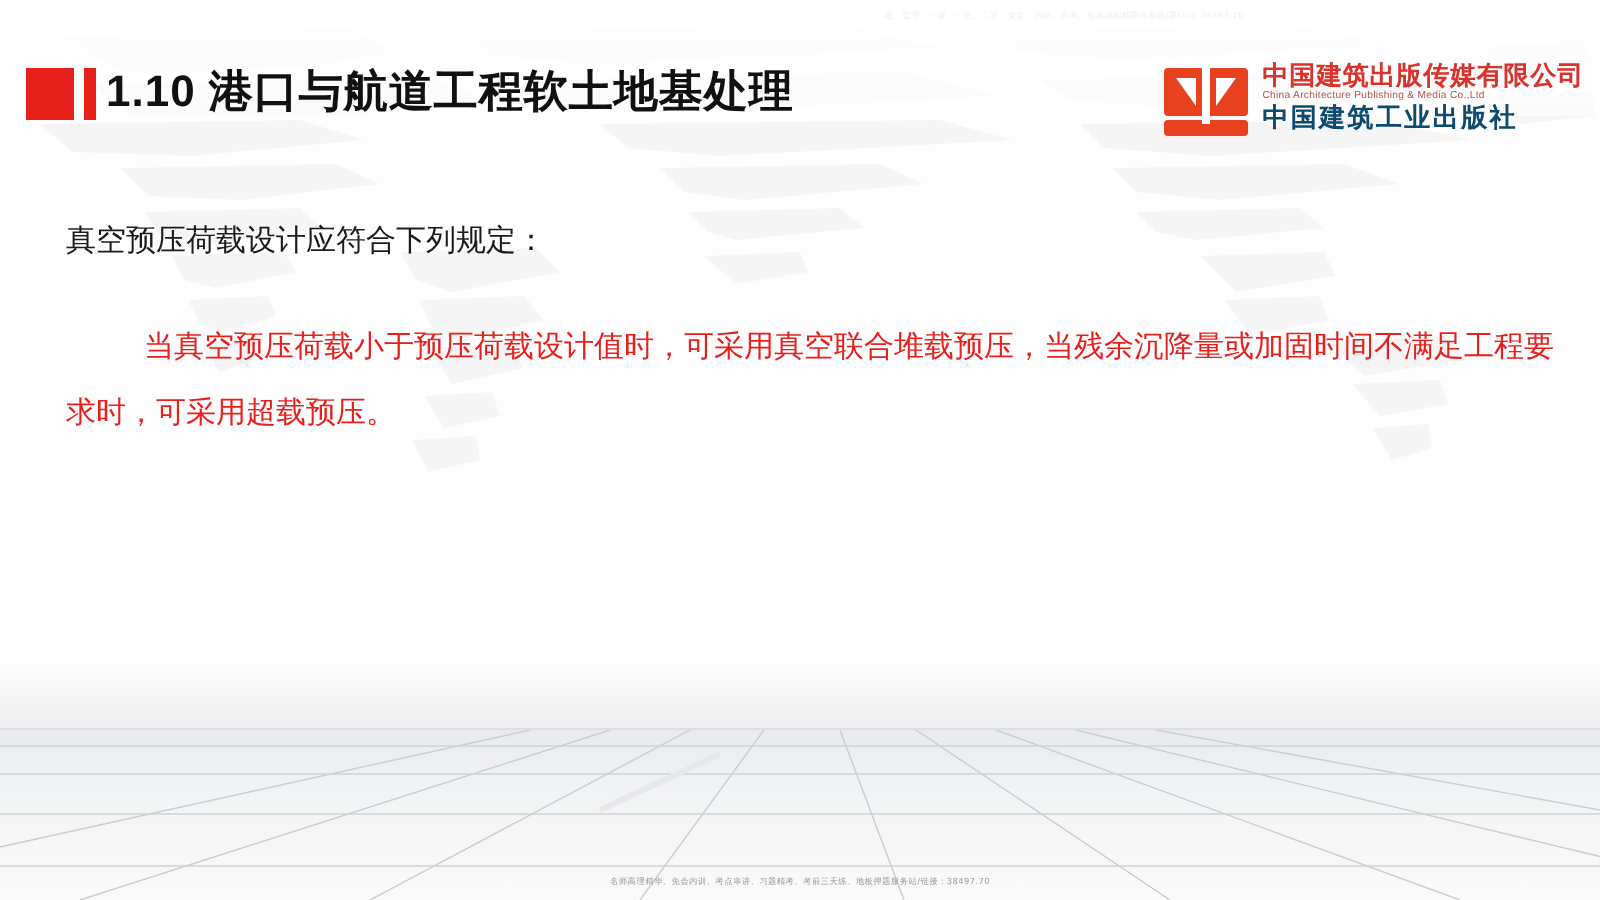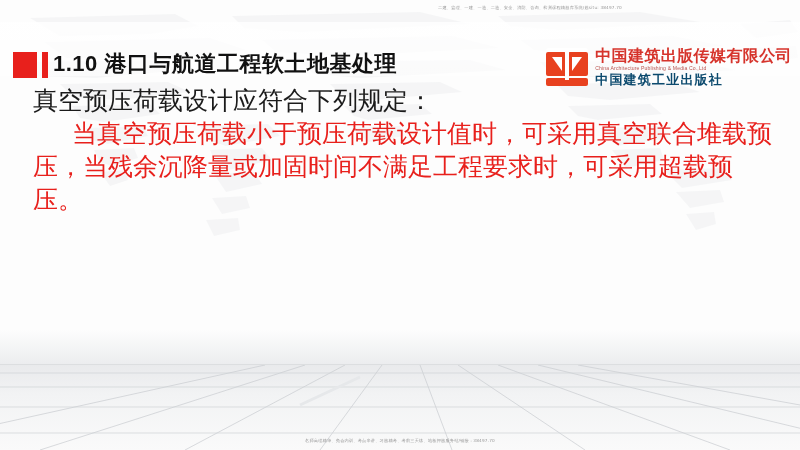--- a/index.html
+++ b/index.html
@@ -23,41 +23,41 @@
               background:linear-gradient(to bottom,rgba(255,255,255,0) 0%,rgba(221,223,226,.55) 100%);}
 
   
   .wm{position:absolute;left:0;width:800px;text-align:center;color:#9a9a9a;
       font-size:4.2px;letter-spacing:.2px;white-space:nowrap;
       font-family:"DejaVu Sans","Liberation Sans",sans-serif;}
   .wm-top{top:5px;padding-left:130px;}
   .wm-bottom{top:438px;}
 
   
-  .header{position:absolute;left:0;top:22px;width:800px;height:54px;}
+  .header{position:absolute;left:0;top:4px;width:800px;height:54px;}
   .hdr-band{position:absolute;left:0;top:0;width:800px;height:54px;
             background:linear-gradient(to bottom,rgba(255,255,255,.85),rgba(255,255,255,.55));}
   .accent-wrap{position:absolute;left:13px;top:30px;display:flex;align-items:center;gap:5px;}
   .accent-block{width:24px;height:26px;background:#e8201c;}
   .accent-bar{width:6px;height:26px;background:#e8201c;}
   .title{position:absolute;left:53px;top:26px;font-size:22px;font-weight:bold;color:#111;
          letter-spacing:.5px;white-space:nowrap;line-height:32px;}
 
   
   .logo{position:absolute;right:8px;top:26px;display:flex;align-items:center;gap:7px;}
   .logo-mark{width:42px;height:38px;flex:0 0 auto;}
   .logo-text{display:flex;flex-direction:column;justify-content:center;line-height:1.05;}
-  .logo-cn1{font-size:16px;color:#d6342c;font-weight:bold;letter-spacing:.4px;white-space:nowrap;}
+  .logo-cn1{font-size:13px;color:#d6342c;font-weight:bold;letter-spacing:.4px;white-space:nowrap;}
   .logo-en{font-size:5.1px;color:#b8524e;letter-spacing:.15px;white-space:nowrap;margin-top:1px;}
   .logo-cn2{font-size:13px;color:#0c4a6e;font-weight:bold;letter-spacing:1.2px;
             white-space:nowrap;margin-top:2px;font-family:"DejaVu Serif",serif;}
 
   
   .body-text{position:absolute;left:33px;top:84px;width:745px;}
-  .para{font-size:25px;line-height:33px;white-space:pre-wrap;}
+  .para{font-size:15px;line-height:33px;white-space:pre-wrap;margin-top:20px;}
   .para.black{color:#1b1b1b;}
   .para.red{color:#e8201c;}
   .indent{text-indent:39px;}
 </style>
 </head>
 <body>
 
 <div class="slide">
 
   <div class="worldmap">

